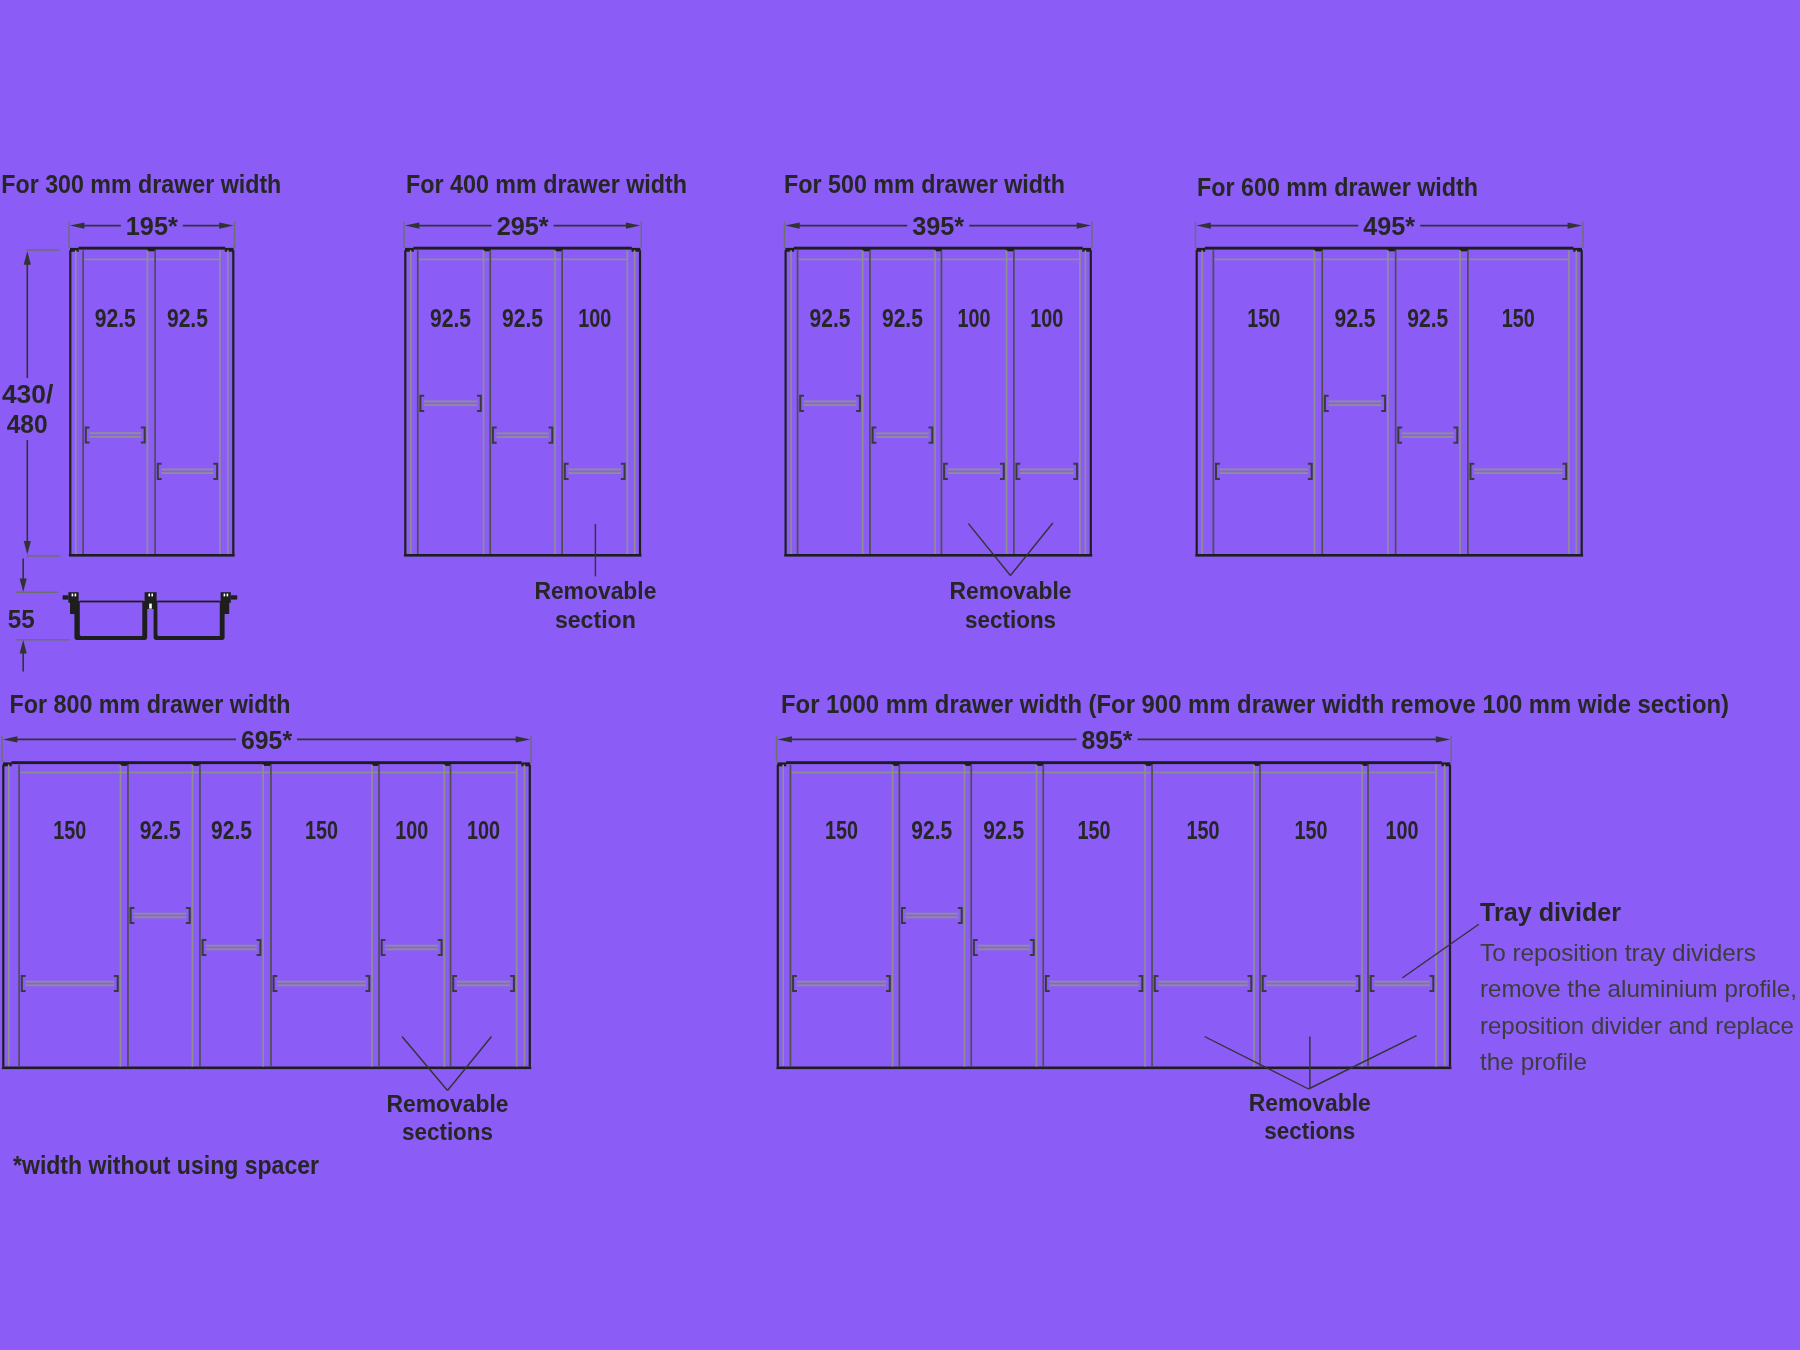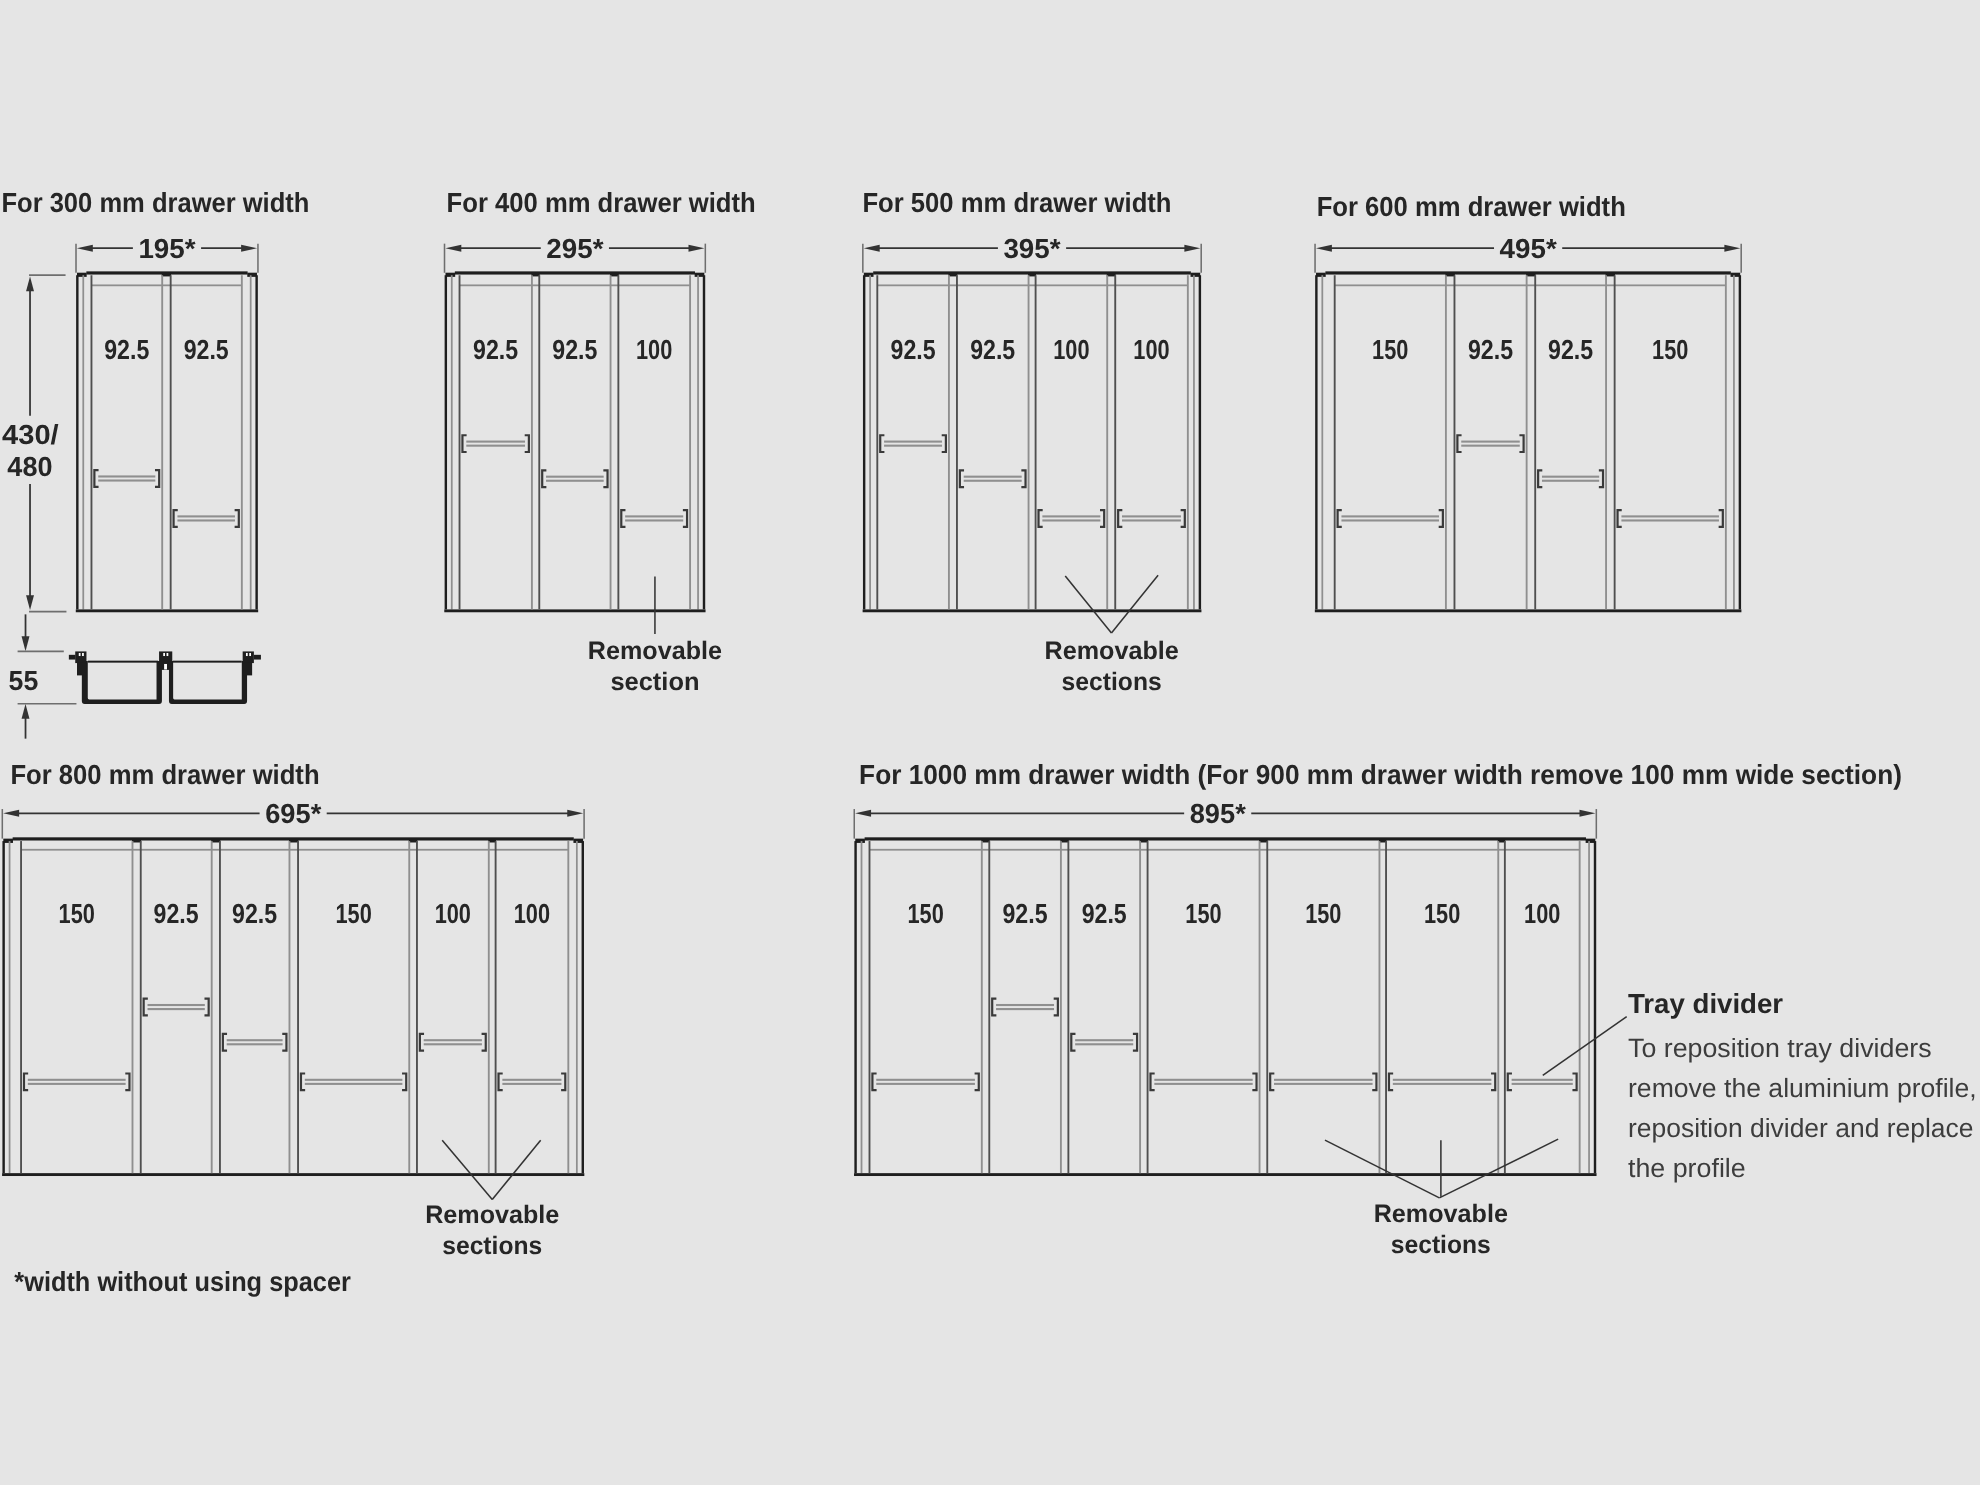--- a/index.html
+++ b/index.html
@@ -1,14 +1,14 @@
 <!DOCTYPE html>
 <html><head><meta charset="utf-8"><style>
 html,body{margin:0;padding:0;background:#ffffff;}
-#page{width:1800px;height:1350px;position:relative;background:#e5e5e5;overflow:hidden;}
+#page{width:1800px;height:1350px;position:relative;background:#8b5cf6;overflow:hidden;}
 svg{transform:translateZ(0);}
 </style></head><body>
 <div id="page">
 <svg width="1800" height="1350" viewBox="0 0 1800 1350">
 
 <text x="1.3" y="192.5" font-size="25px" fill="#262626" font-weight="bold" textLength="280" lengthAdjust="spacingAndGlyphs" font-family="Liberation Sans, sans-serif">For 300 mm drawer width</text>
 
 <g>
         <line x1="69.1" y1="221.5" x2="69.1" y2="248.0" stroke="#6e6e6e" stroke-width="1.4"></line>
         <line x1="234.5" y1="221.5" x2="234.5" y2="248.0" stroke="#6e6e6e" stroke-width="1.4"></line>

